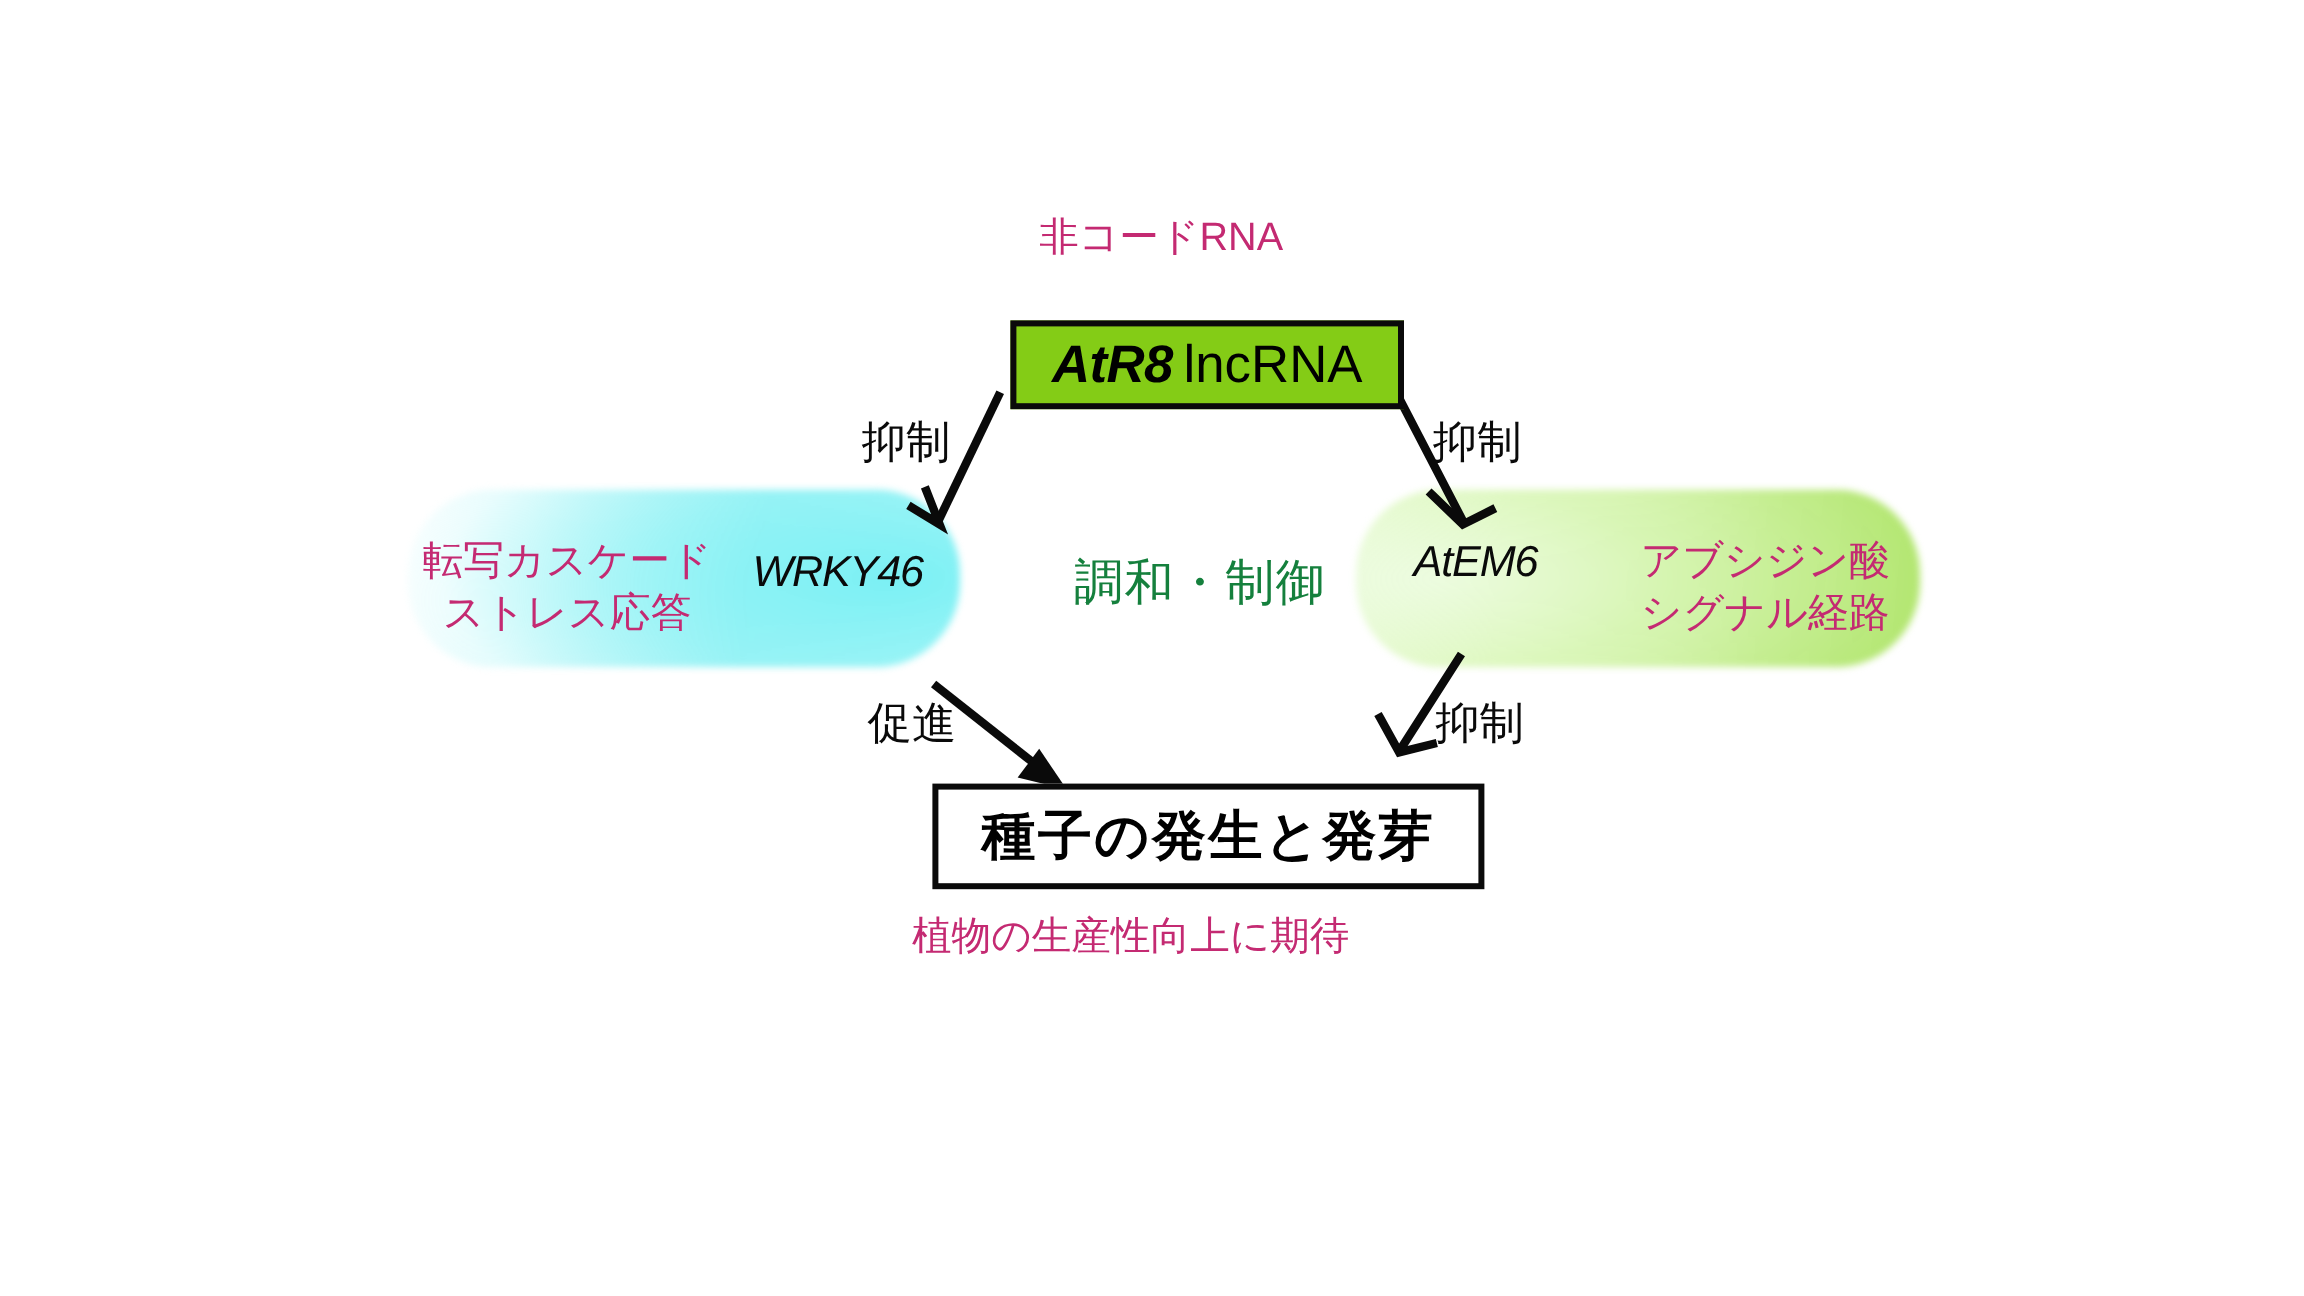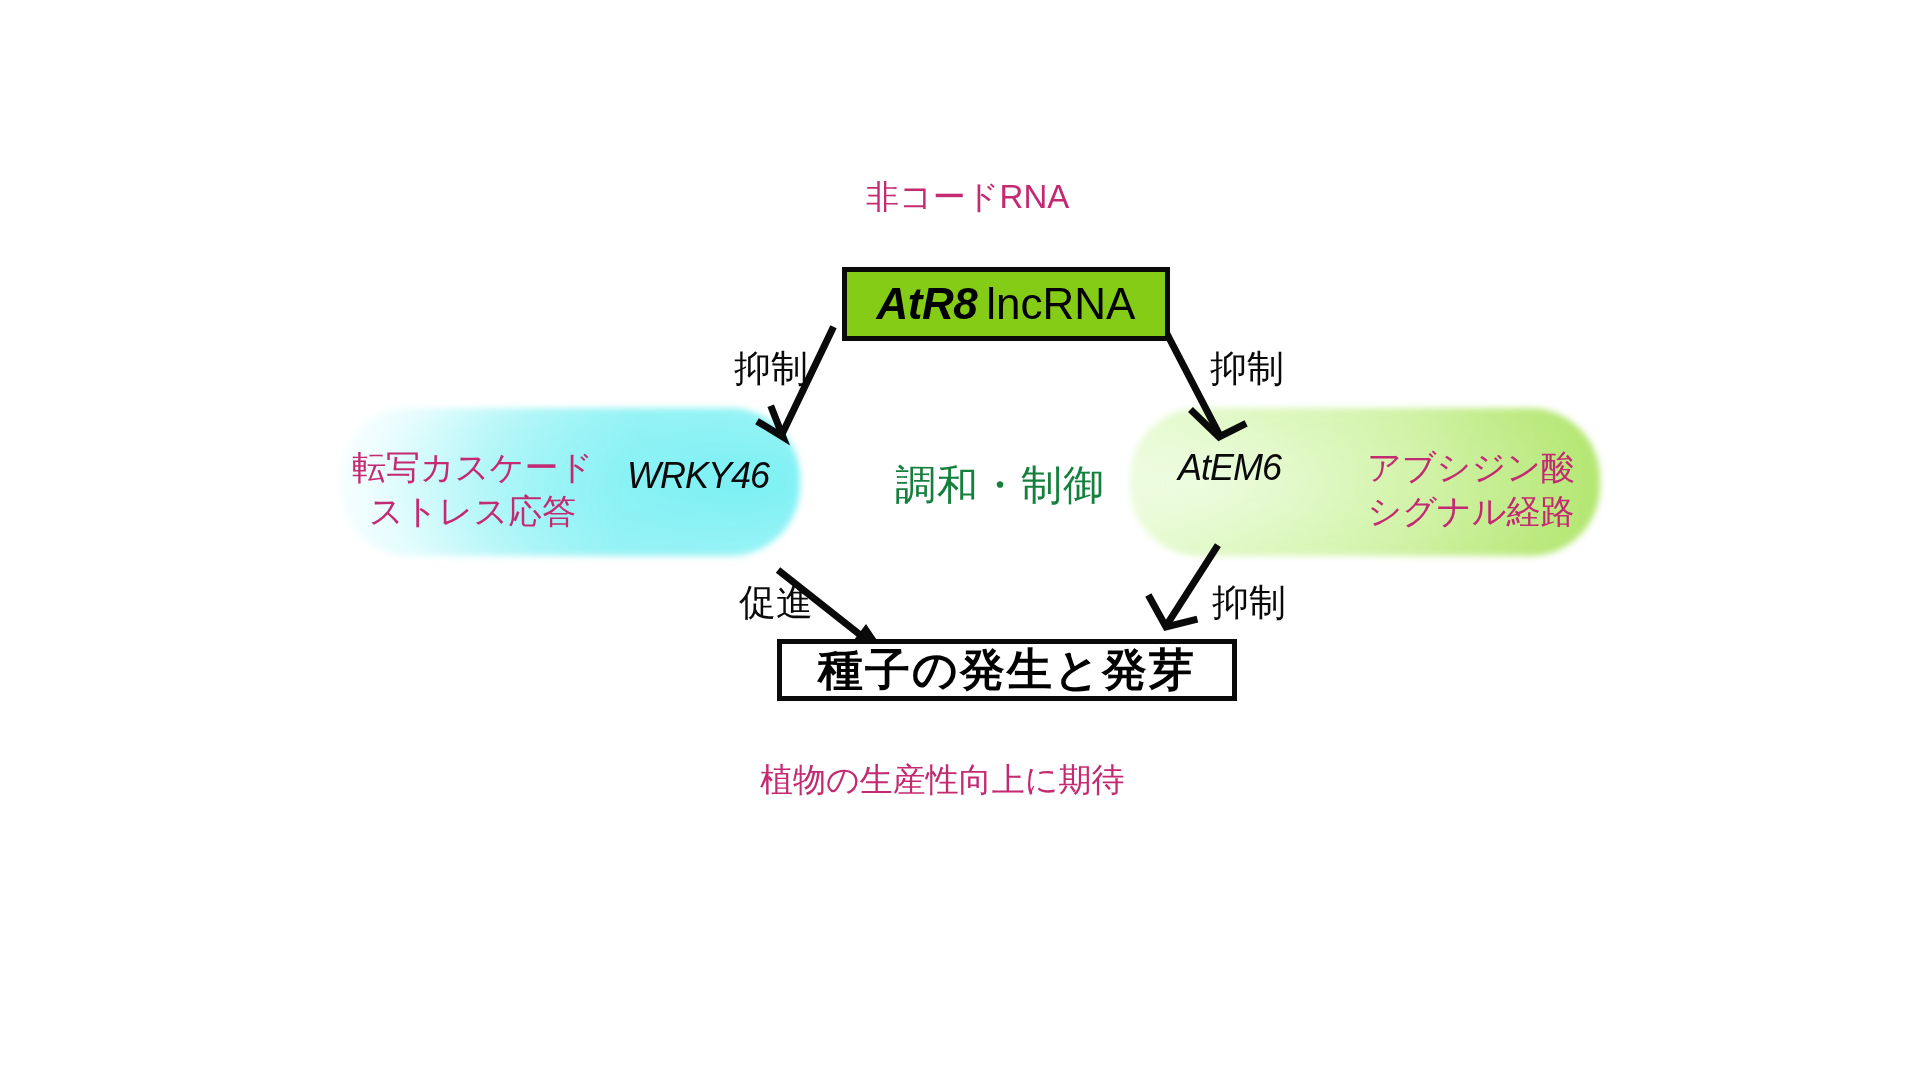--- a/index.html
+++ b/index.html
@@ -71,23 +71,23 @@
     font-weight: bold;
     letter-spacing: -0.5px;
   }
   #box-atr8 .plain {
     font-style: normal;
     font-weight: normal;
     margin-left: 9px;
   }
   #box-seed {
     left: 777px;
-    top: 639px;
+    top: 653px;
     width: 460px;
-    height: 62px;
+    height: 88px;
     background: #ffffff;
     border: 5px solid #0a0a0a;
     font-size: 45px;
     font-weight: bold;
     letter-spacing: 2px;
   }
 
   
   .gene-label {
     position: absolute;
@@ -106,21 +106,20 @@
     color: #15803d;
     white-space: nowrap;
   }
   #lbl-center { left: 895px; top: 458px; font-size: 41px; letter-spacing: 1px; }
 
   .edge-label {
     position: absolute;
     color: #0a0a0a;
     font-size: 37px;
     white-space: nowrap;
-    margin-left: 16px;
   }
   #lbl-yokusei-l   { left: 718px;  top: 344px; }
   #lbl-yokusei-r   { left: 1194px; top: 344px; }
   #lbl-sokushin    { left: 723px;  top: 578px; }
   #lbl-yokusei-br  { left: 1196px; top: 578px; }
 
   
   .magenta {
     position: absolute;
     color: #c42a72;

